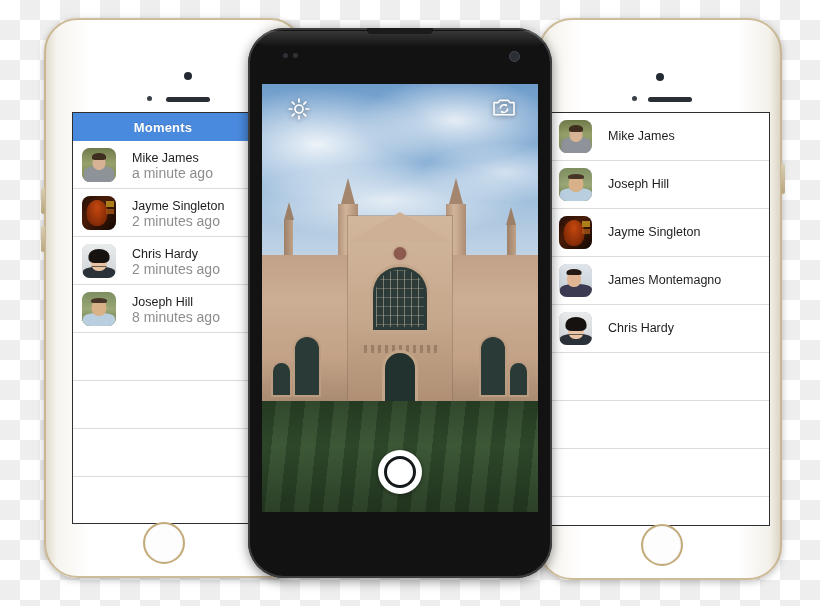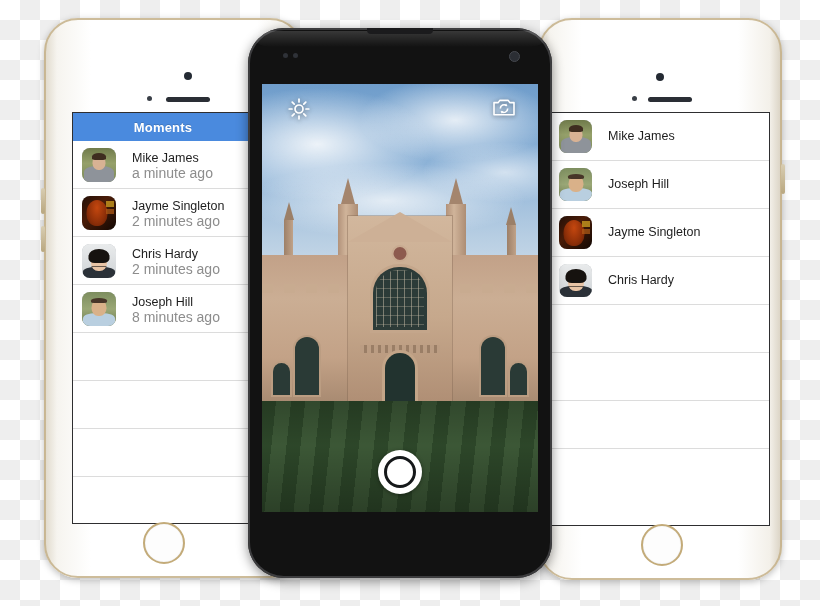--- a/index.html
+++ b/index.html
@@ -574,20 +574,33 @@
               <div class="hair" style="top:4px;left:44%;width:21px;height:26px;background:radial-gradient(ellipse at 50% 30%,#c4470f,#8e2f08 60%,#5c1d05);border-radius:50% 50% 45% 45%;"></div>
               <div style="position:absolute;right:2px;top:5px;width:8px;height:6px;background:#c8991f;opacity:.8;"></div>
               <div style="position:absolute;right:2px;top:13px;width:8px;height:5px;background:#b35c17;opacity:.7;"></div>
             </div>
           </div>
           <div class="rowtext">
             <div class="rowname">Jayme Singleton</div>
           </div>
         </div>
 
+        <div class="row friends">
+          <div class="avatar">
+            <div class="p">
+              <div class="bg" style="background:linear-gradient(to bottom,#dfe5ea,#c3ccd4);"></div>
+              <div class="body" style="width:32px;height:13px;background:#3c3a52;"></div>
+              <div class="head" style="top:7px;left:46%;width:14px;height:16px;background:#e0b593;"></div>
+              <div class="hair" style="top:5px;left:46%;width:15px;height:6px;background:#241a13;"></div>
+            </div>
+          </div>
+          <div class="rowtext">
+            <div class="rowname">James Montemagno</div>
+          </div>
+        </div>
 
         <div class="row friends">
           <div class="avatar">
             <div class="p">
               <div class="bg" style="background:linear-gradient(to bottom,#e9ebec,#cfd3d6);"></div>
               <div class="body" style="width:32px;height:11px;background:#2b3138;"></div>
               <div class="head" style="top:9px;width:16px;height:18px;background:#e8c4a6;"></div>
               <div class="hair" style="top:5px;width:21px;height:14px;background:#16120f;border-radius:50% 50% 30% 30%;"></div>
               <div class="glasses" style="top:17px;width:15px;"></div>
             </div>

